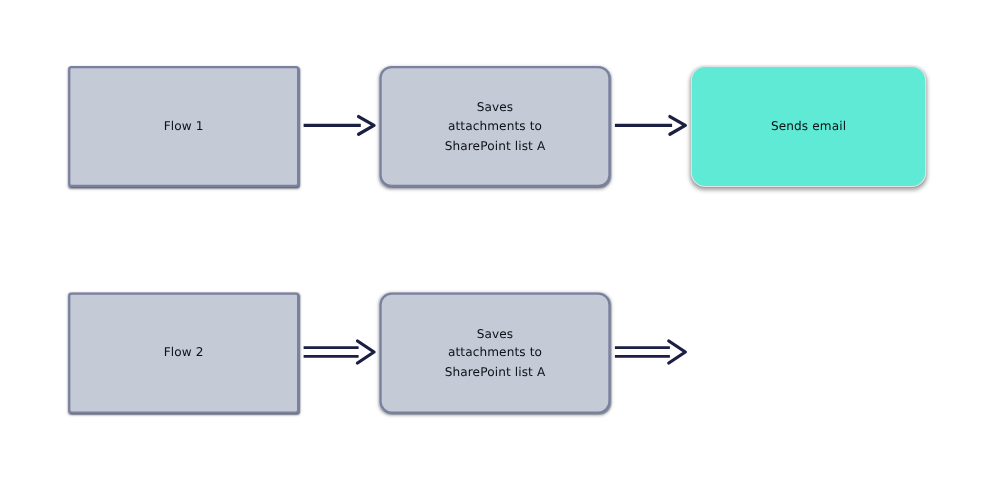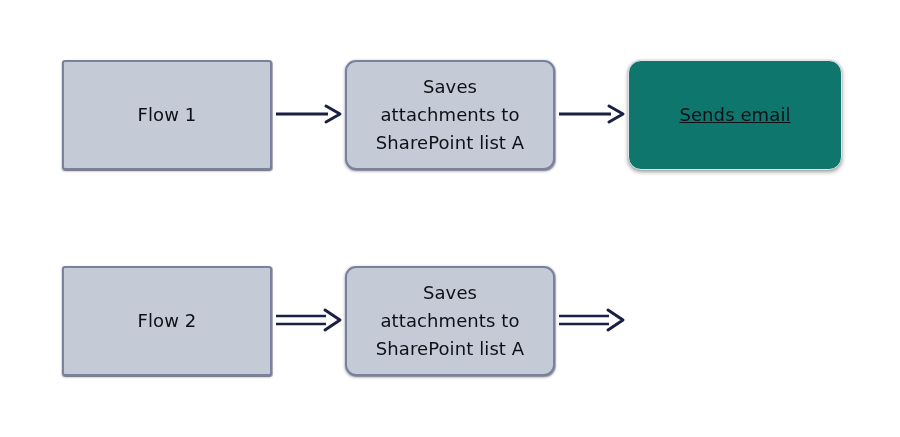--- a/index.html
+++ b/index.html
@@ -21,21 +21,21 @@
 
   
   .node {
     position: absolute;
     box-sizing: border-box;
     display: flex;
     align-items: center;
     justify-content: center;
     text-align: center;
     color: #0d1117;
-    font-size: 18px;
+    font-size: 11px;
     line-height: 1.55;
     letter-spacing: 0.1px;
     padding: 4px 8px;
   }
 
   
   .node--square {
     background: #c5cad7;
     border: 2px solid #79819f;
     border-radius: 3px;
@@ -47,26 +47,25 @@
   .node--rounded {
     background: #c5cad7;
     border: 2px solid #79819f;
     border-radius: 11px;
     box-shadow: 0 1px 3px rgba(16, 20, 40, 0.5),
                 1px 1px 0 rgba(30, 35, 60, 0.22);
   }
 
   
   .node--white {
-    background: #0f766e;
+    background: #5eead4;
     border: 1.5px solid #e3e3e6;
     border-radius: 13px;
     box-shadow: 0 2px 4px rgba(0, 0, 0, 0.38),
                 0 0 0 1px rgba(0, 0, 0, 0.04);
-    text-decoration: underline;
   }
 
   .node__label {
     display: block;
     white-space: pre-line;
   }
 
   
   .connector {
     position: absolute;

